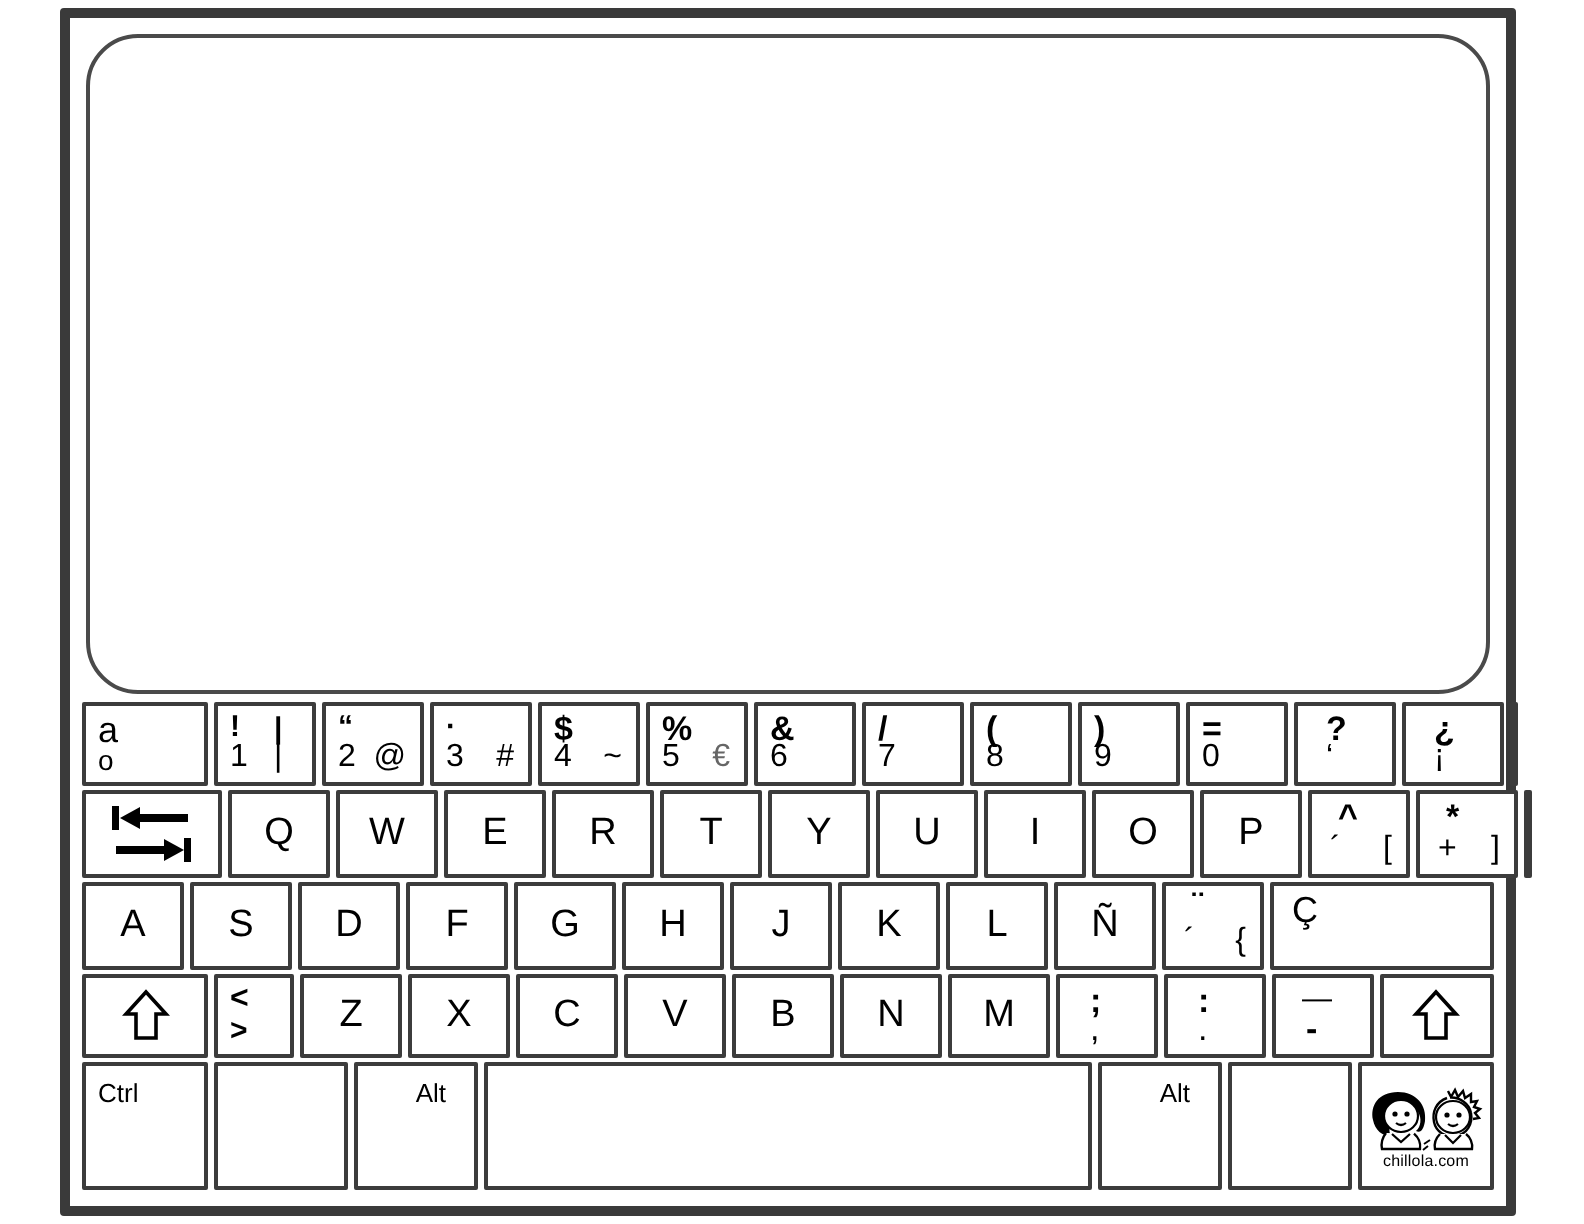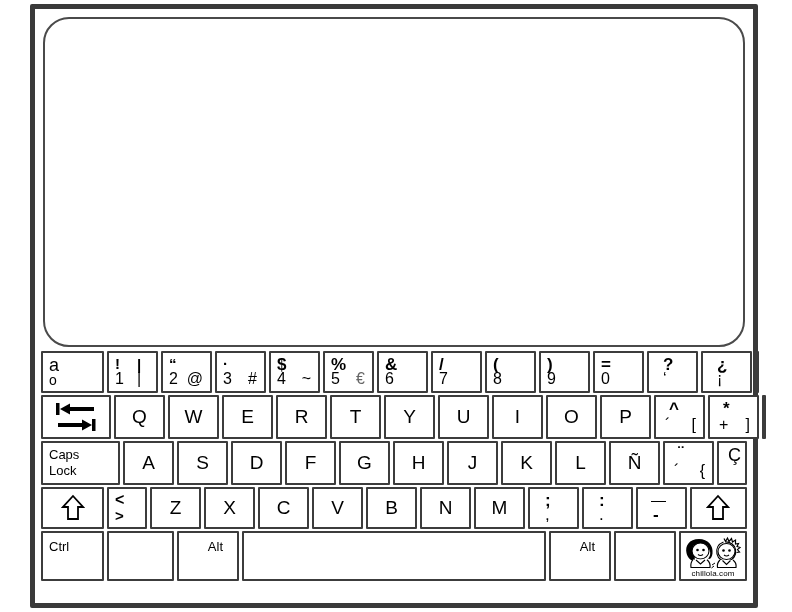--- a/index.html
+++ b/index.html
@@ -54,21 +54,21 @@
     flex:0 0 auto;
     overflow:hidden;
   }
   .key:last-child{margin-right:0;}
 
   
   .row-num .key{height:42px;}
   .row-qwe .key{height:44px;}
   .row-asd .key{height:44px;}
   .row-zxc .key{height:42px;}
-  .row-bot .key{height:50px;}
+  .row-bot .key{height:64px;}
   .lbl-center{
     position:absolute;left:0;right:0;top:50%;transform:translateY(-52%);
     text-align:center;font-size:19px;color:#000;line-height:1;
   }
   .lbl-tl{
     position:absolute;left:6px;top:3px;
     font-size:15px;color:#000;line-height:1.05;font-weight:bold;
   }
   .lbl-bl{
     position:absolute;left:6px;bottom:3px;
@@ -265,24 +265,20 @@
         <div class="key" style="flex:1 1 auto;margin-right:0">
           <span class="ico">
             <svg width="46" height="26" viewBox="0 0 46 26">
               <path d="M2 15 L15 6 L15 11.5 L38 11.5 L38 2 L44 2 L44 18.5 L15 18.5 L15 24 Z" fill="#000"></path>
             </svg>
           </span>
         </div>
       </div>
 
       <div class="krow row-asd">
-        <div class="key" style="width:79px">
-          <span class="lbl-word">Caps
-Lock</span>
-        </div>
         <div class="key" style="width:51px">
             <span class="lbl-center">A</span>
           </div>
         <div class="key" style="width:51px">
             <span class="lbl-center">S</span>
           </div>
         <div class="key" style="width:51px">
             <span class="lbl-center">D</span>
           </div>
         <div class="key" style="width:51px">

